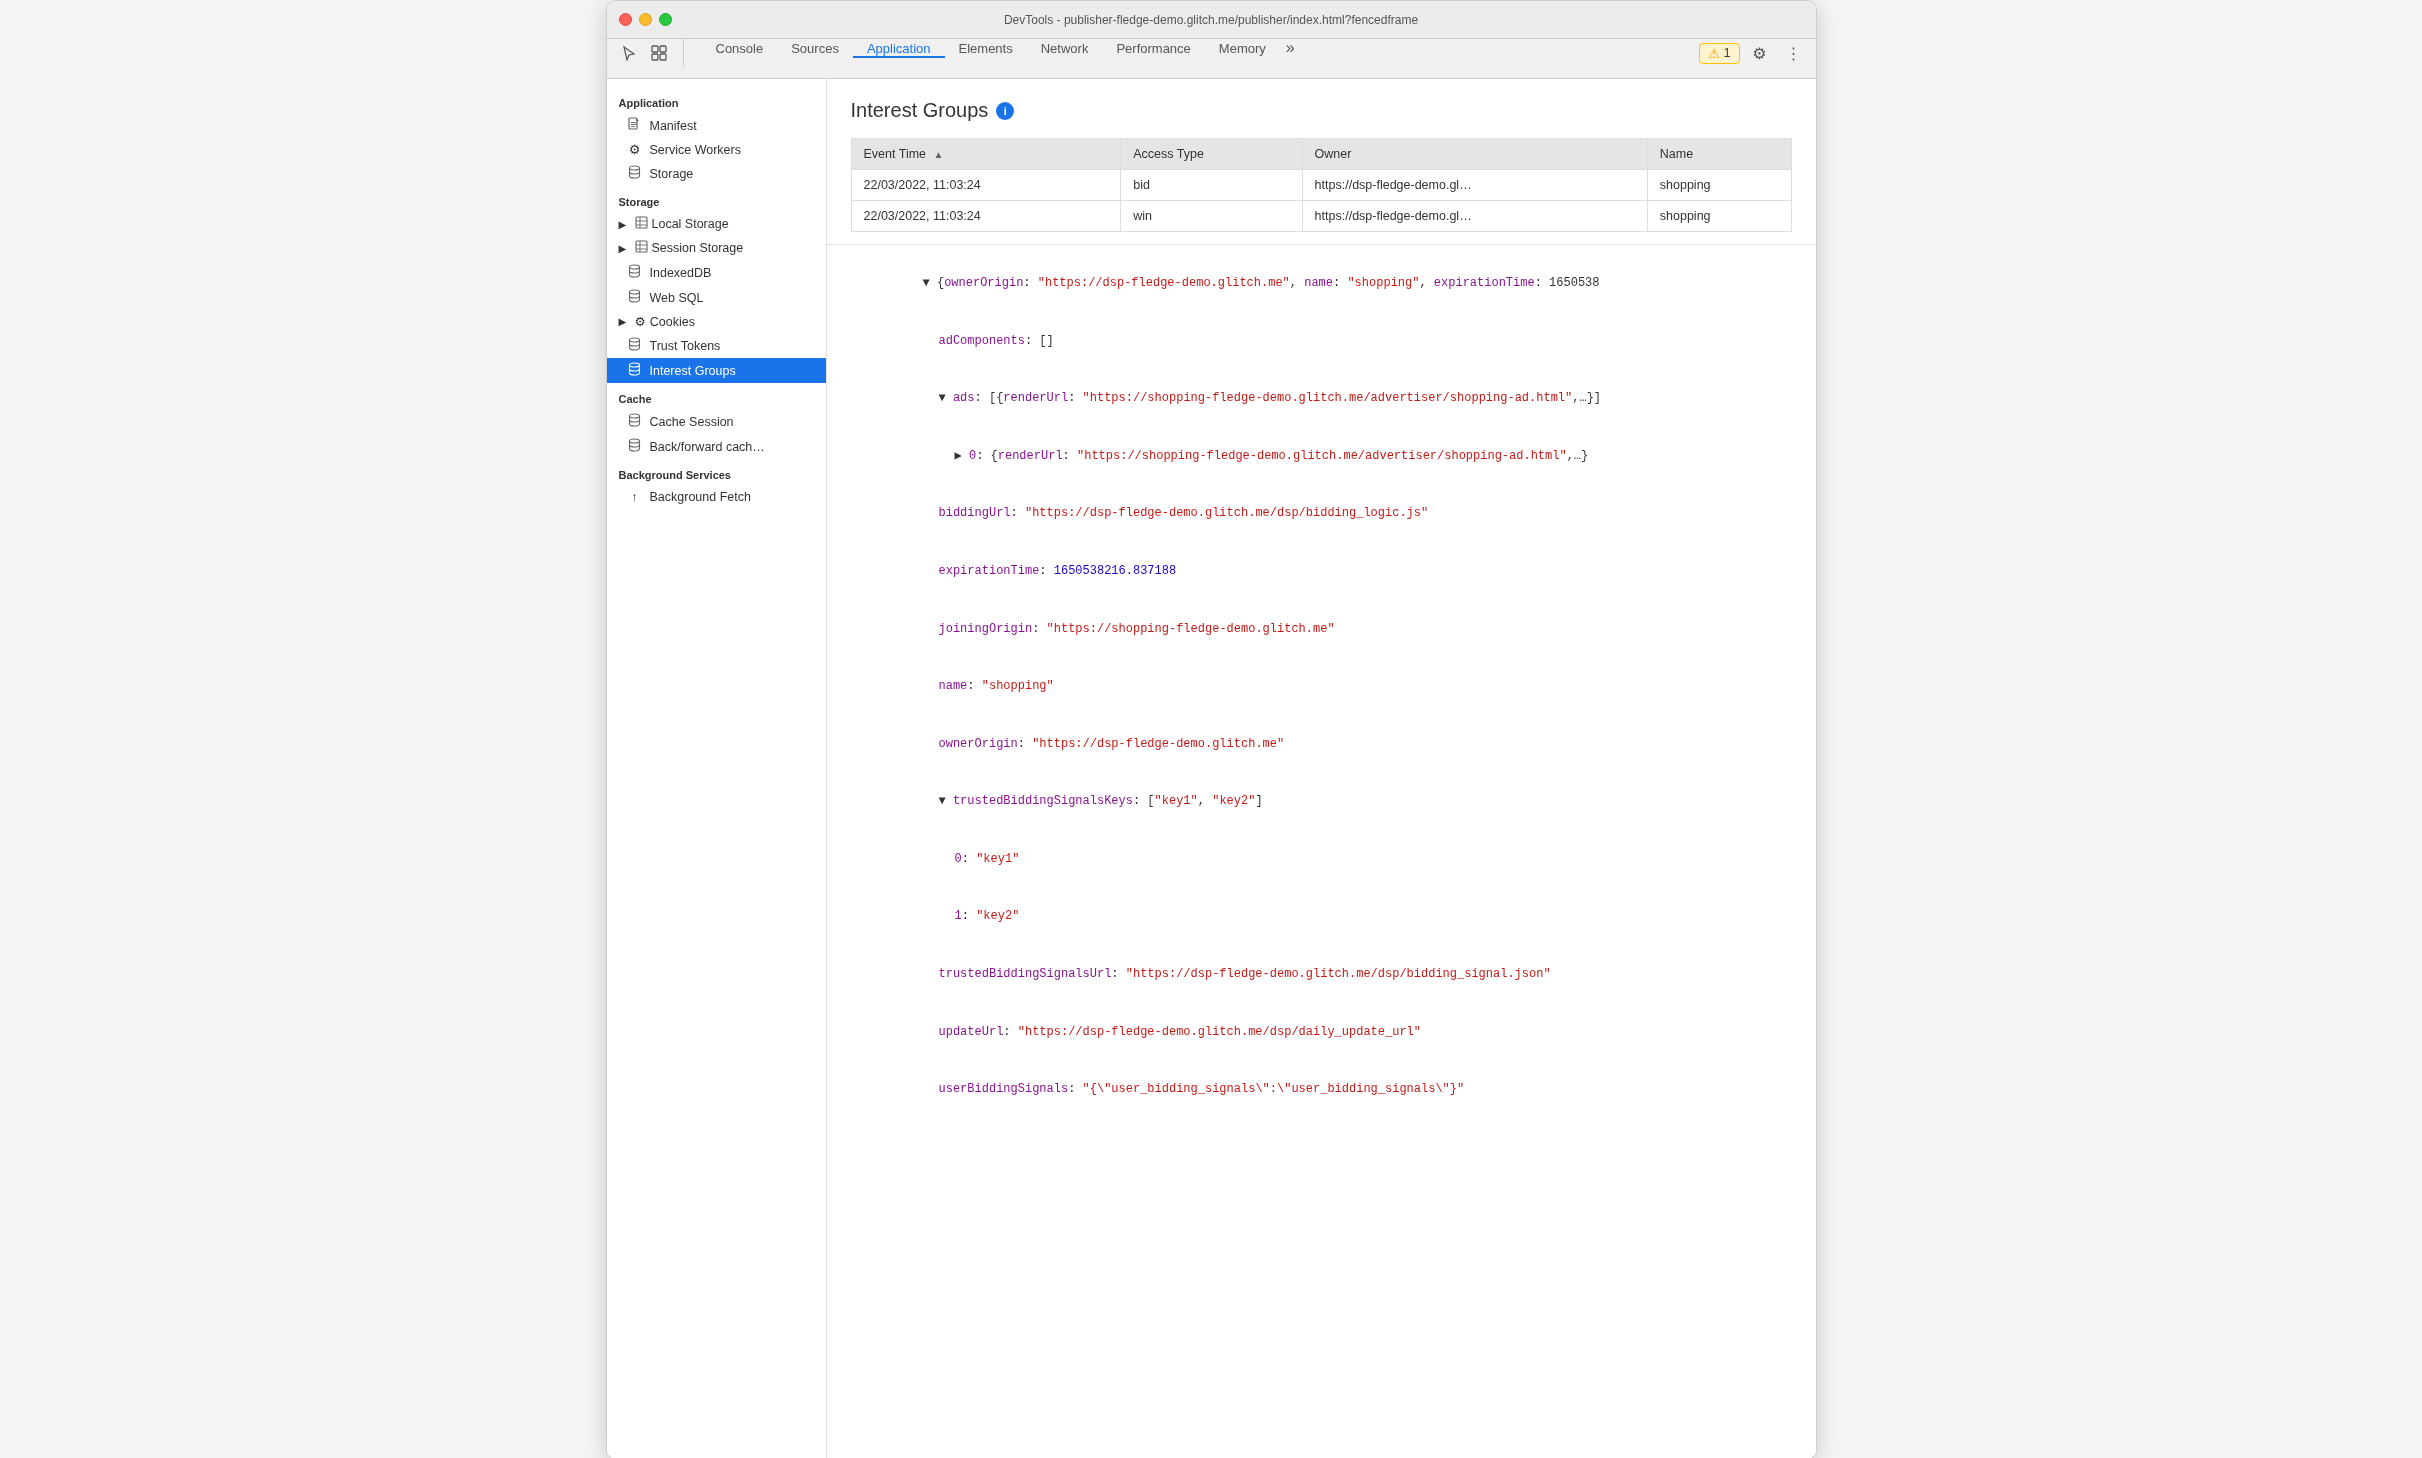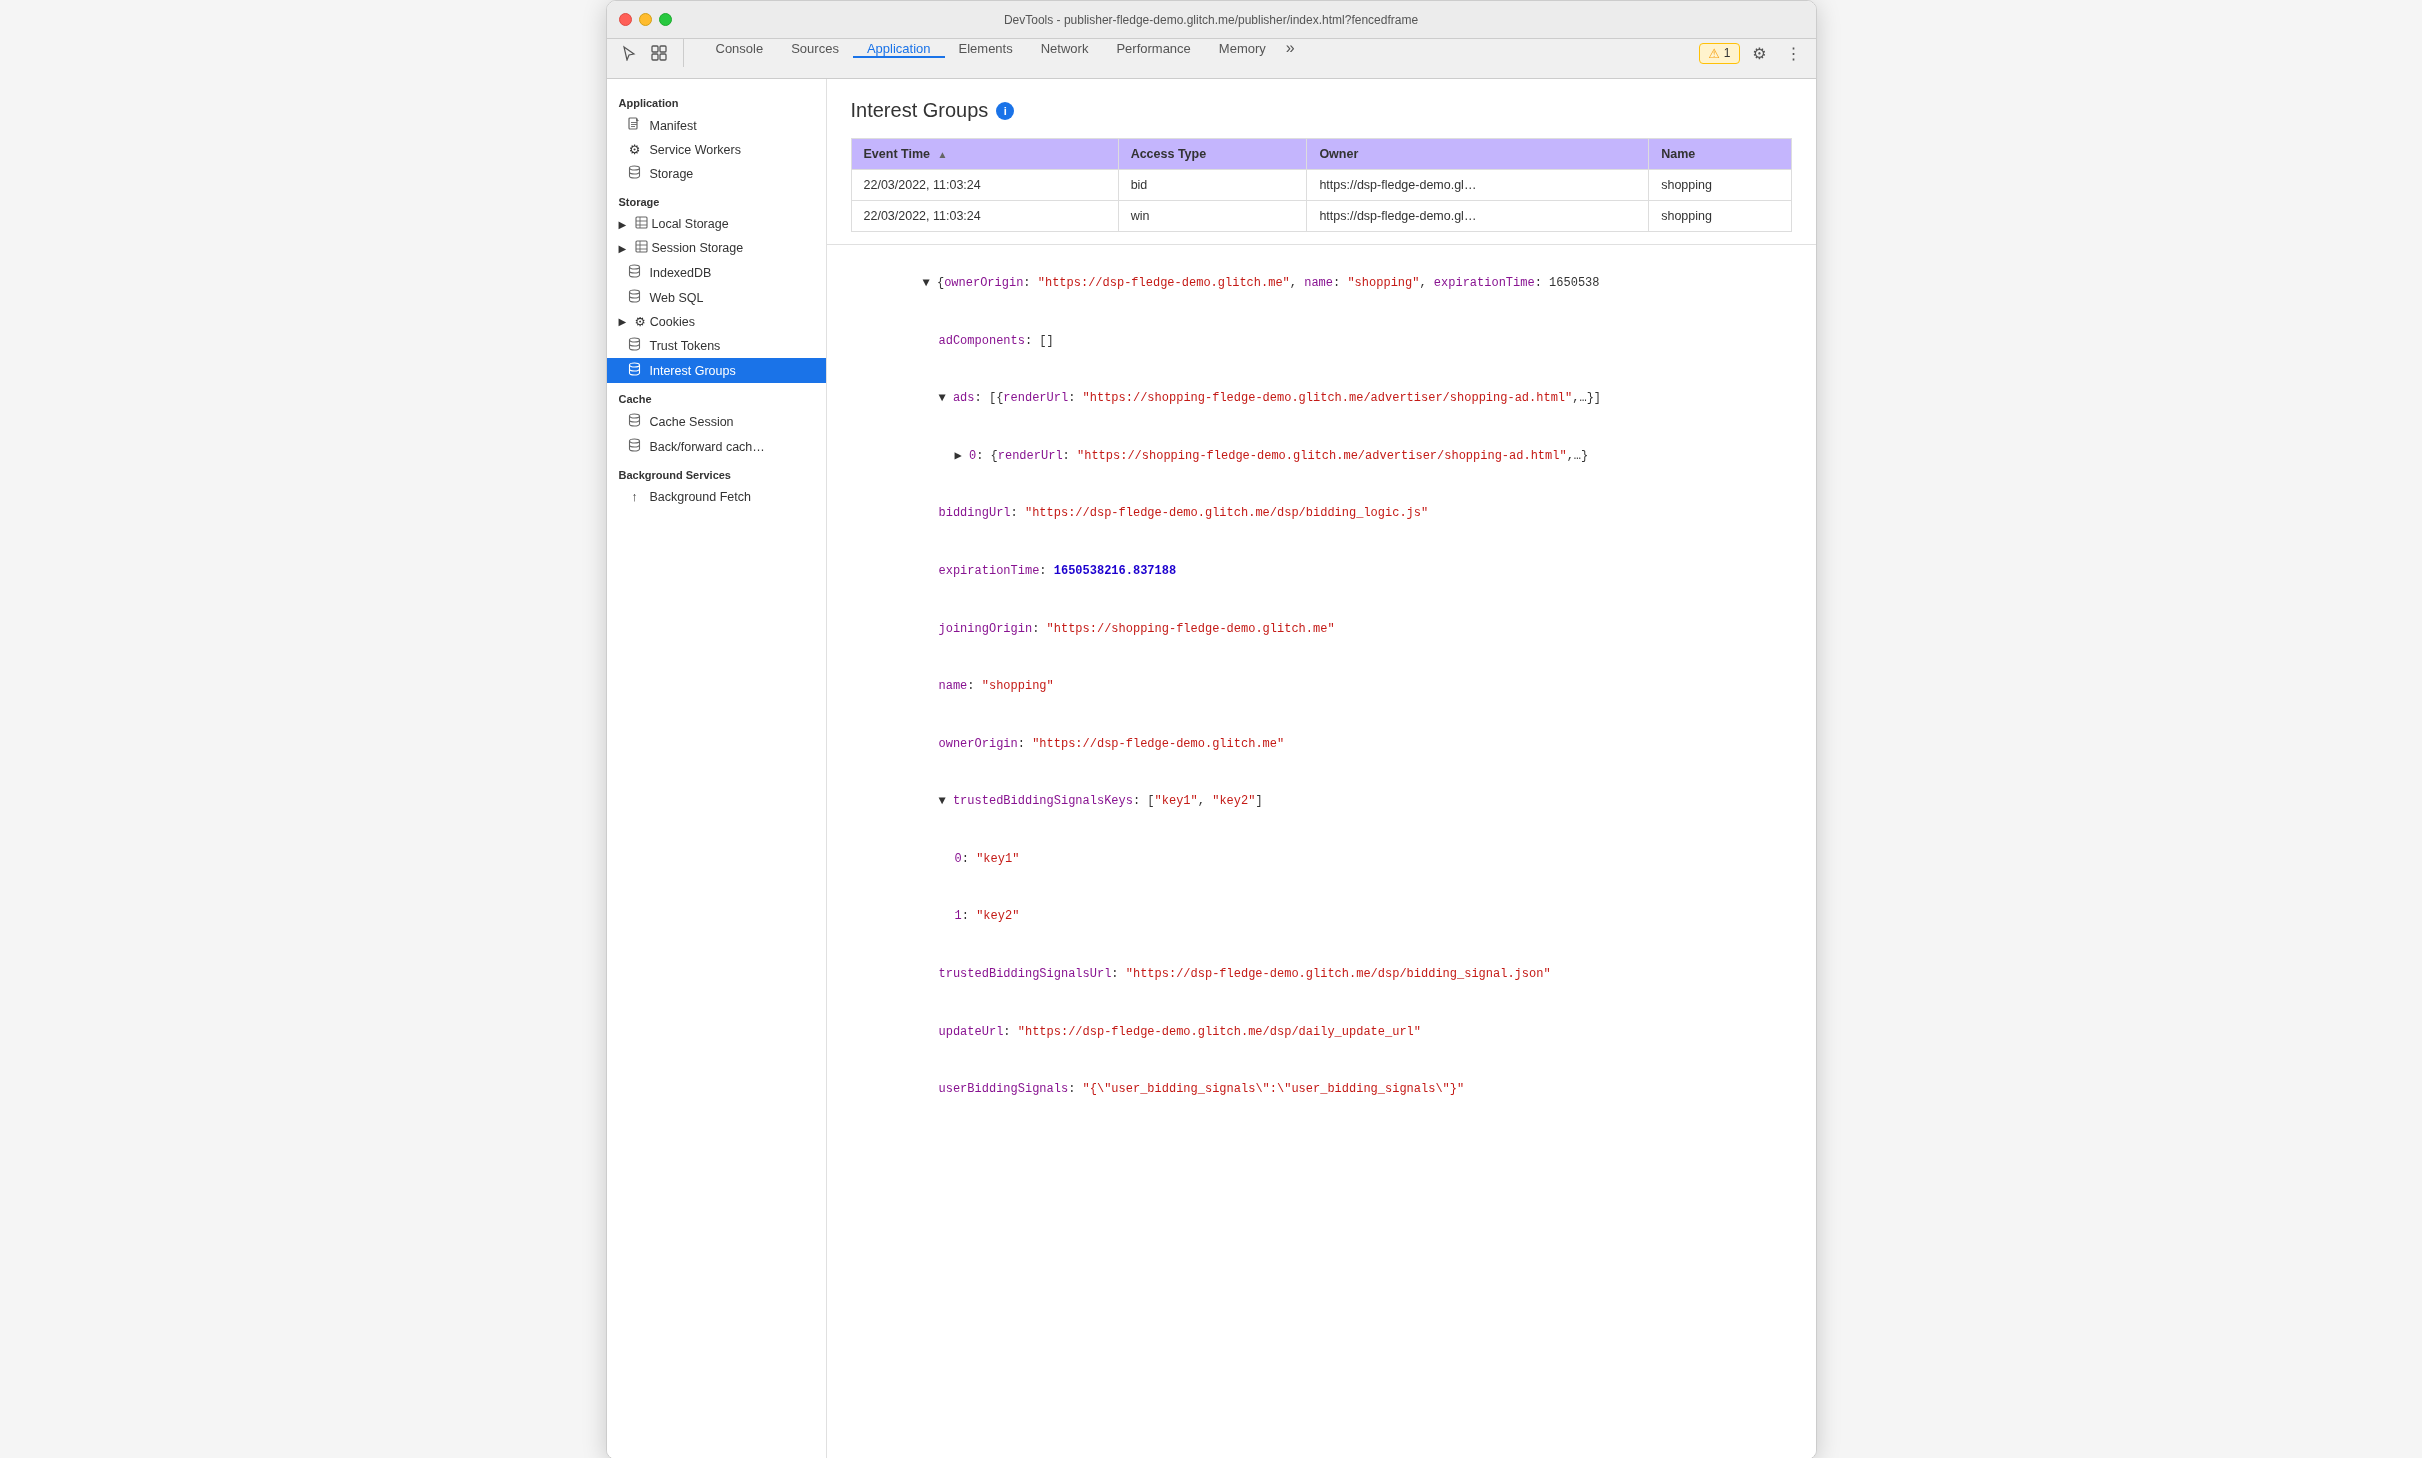--- a/index.html
+++ b/index.html
@@ -224,24 +224,24 @@
       cursor: pointer;
     }
     
     .ig-table {
       width: 100%;
       border-collapse: collapse;
       border: 1px solid #ddd;
       font-size: 12.5px;
     }
     .ig-table th {
-      background: #c4b5fd;
+      background: #e5e5e5;
       padding: 8px 12px;
       text-align: left;
-      font-weight: 700;
+      font-weight: 400;
       color: #333;
       border-bottom: 1px solid #ddd;
       border-right: 1px solid #ddd;
       white-space: nowrap;
     }
     .ig-table th:last-child { border-right: none; }
     .ig-table td {
       padding: 8px 12px;
       border-bottom: 1px solid #ddd;
       border-right: 1px solid #ddd;
@@ -265,21 +265,21 @@
       background: #fff;
       line-height: 1.6;
     }
     .detail-line {
       white-space: pre;
       display: block;
     }
     .dl-brace { color: #333; }
     .dl-key { color: #881391; }
     .dl-string { color: #c41a16; }
-    .dl-number { color: #1c00cf; font-weight: bold; }
+    .dl-number { color: #1c00cf; }
     .dl-triangle { color: #333; cursor: pointer; }
     .dl-indent-1 { padding-left: 16px; }
     .dl-indent-2 { padding-left: 32px; }
   </style>
 </head>
 <body>
 
 <div class="window">
 
   <div class="title-bar">

